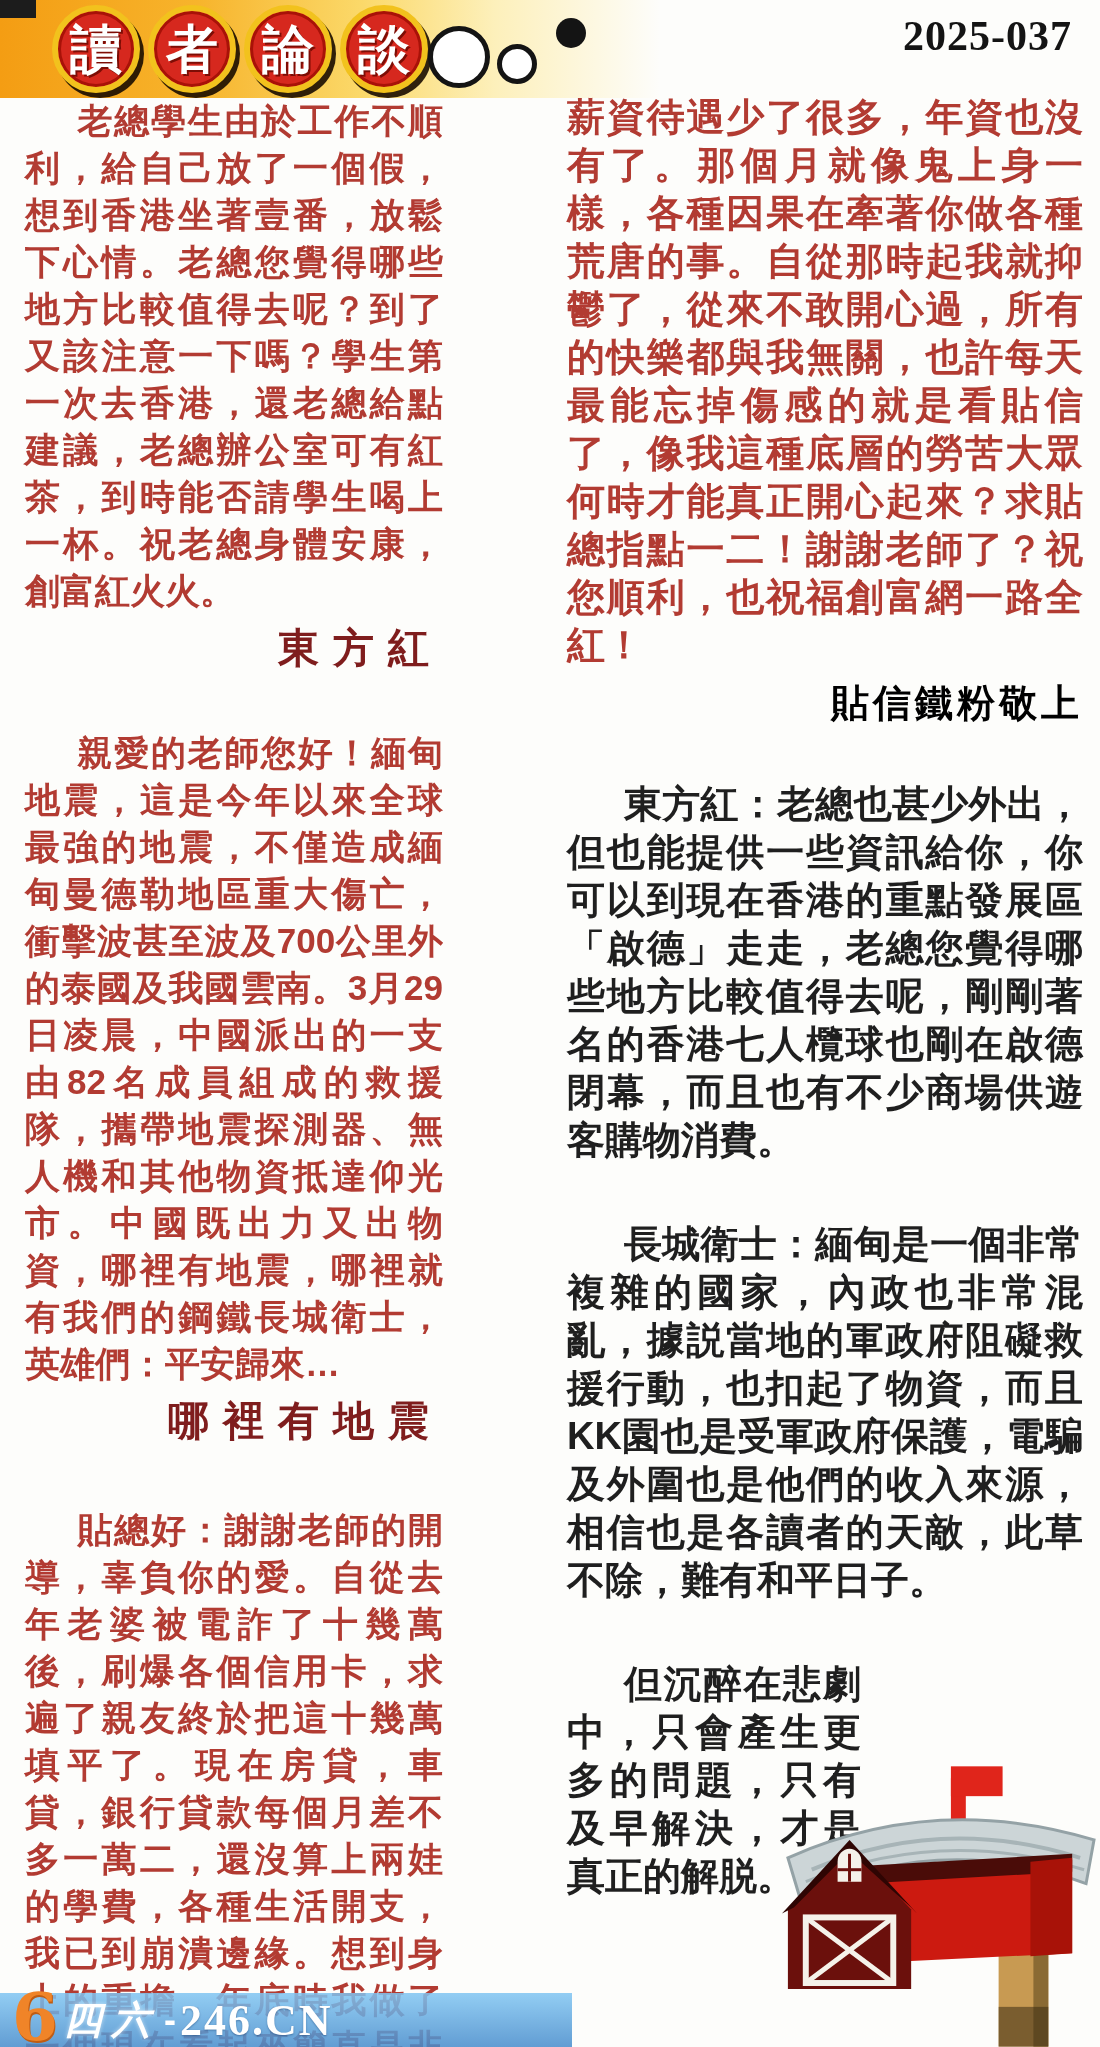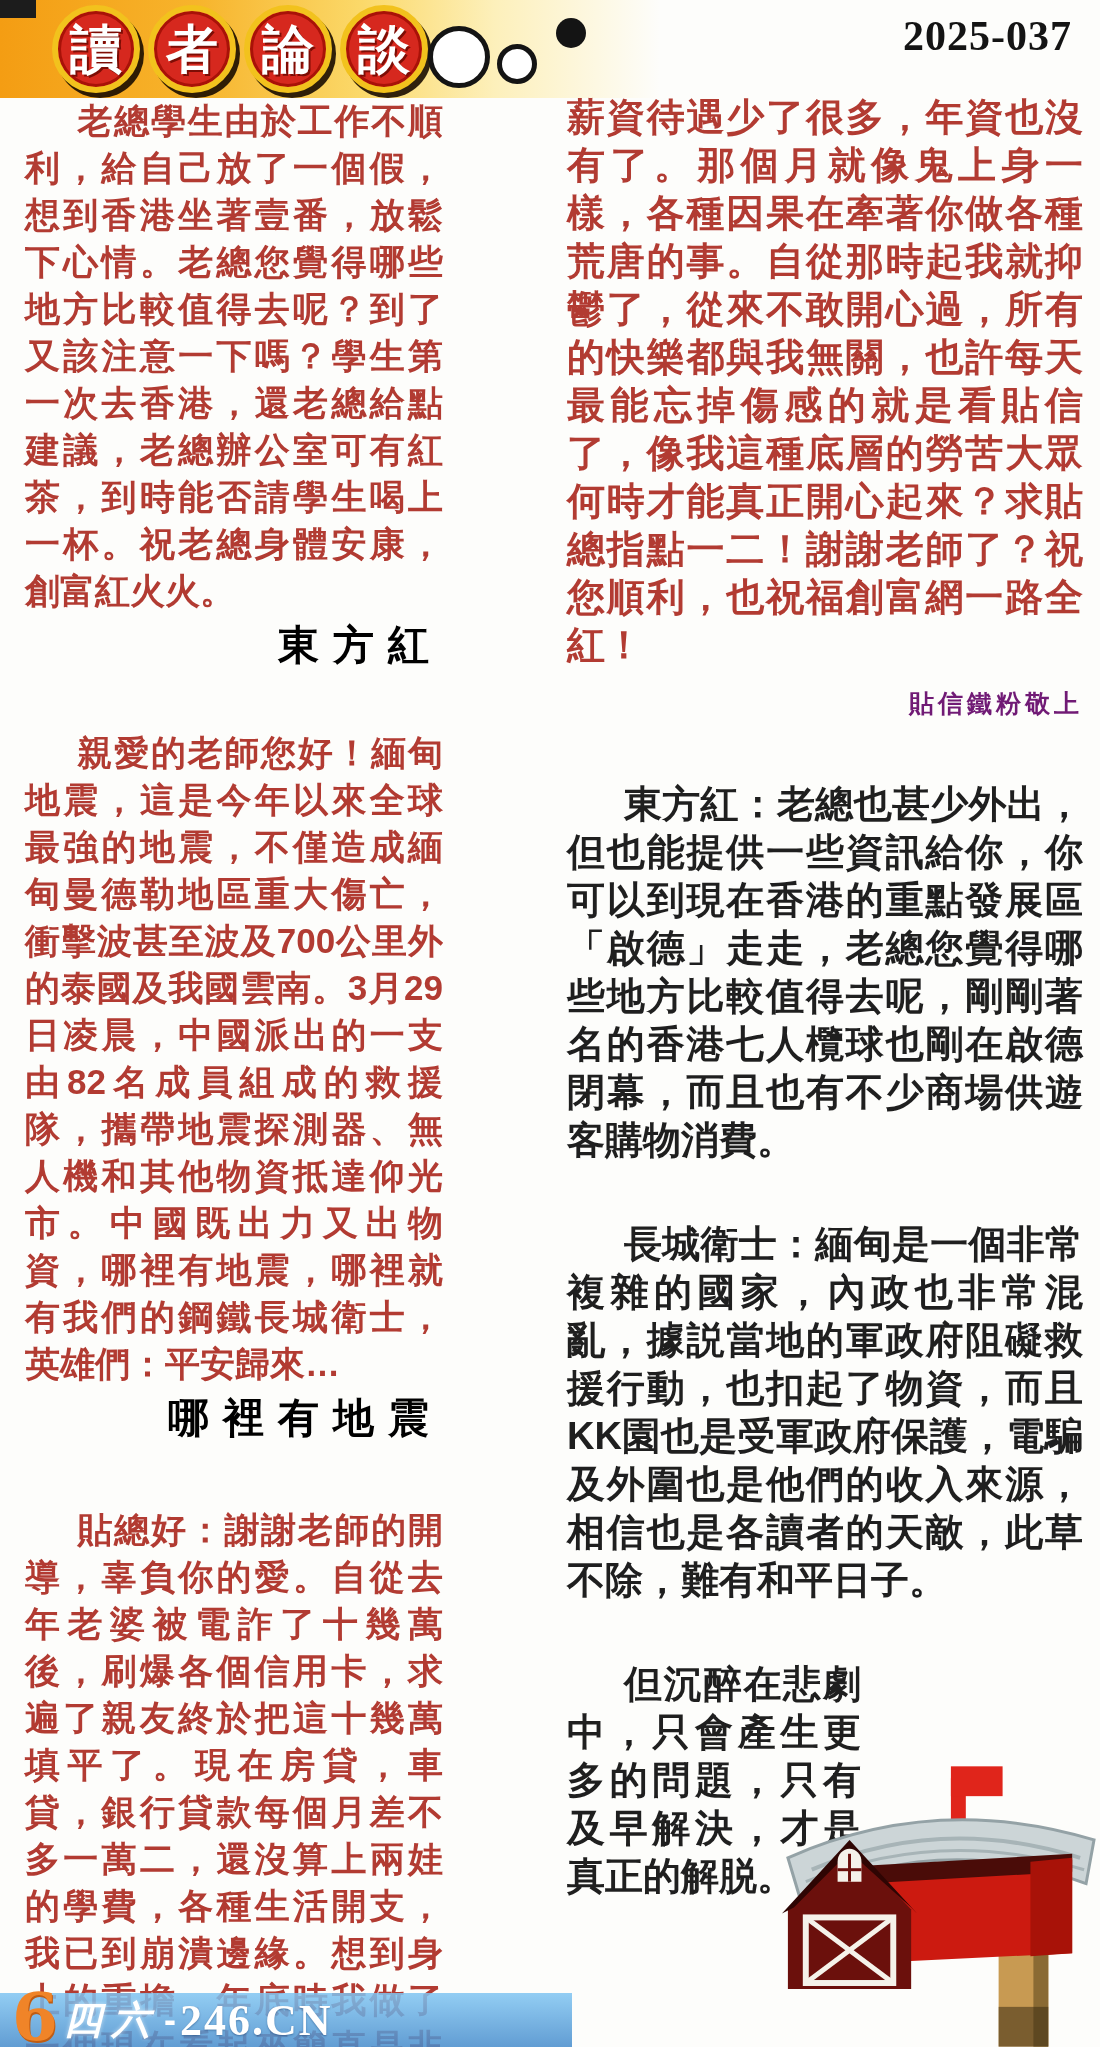--- a/index.html
+++ b/index.html
@@ -32,25 +32,25 @@
   }
   
   .col{position:absolute;text-align:justify;}
   #left-col{left:16px;top:88px;width:436px;font-size:35px;line-height:47px;}
   #right-col{left:558px;top:84px;width:534px;font-size:38px;line-height:48px;}
   .col p{margin:9px;font-weight:700;}
   .red{color:#b23b32;}
   .black{color:#1f1f1f;}
   .indent{text-indent:1.5em;}
   .sig-serif{
-    margin:10px 22px 0 0;text-align:right;font-family:Liberation Mono, monospace;
-    color:#000000;font-size:41px;font-weight:700;letter-spacing:14px;line-height:50px;
+    margin:10px 22px 0 0;text-align:right;font-family:Liberation Sans, sans-serif;
+    color:#7f1d1d;font-size:41px;font-weight:700;letter-spacing:14px;line-height:50px;
   }
   .sig-sans{
-    margin:8px 6px 0 0;text-align:right;color:#701a75;font-size:25px;font-weight:700;
+    margin:8px 6px 0 0;text-align:right;color:#000000;font-size:38px;font-weight:700;
     letter-spacing:4px;line-height:50px;
   }
   .gap56{margin-top:56px !important;}
   .gap60{margin-top:60px !important;}
   .gap52{margin-top:52px !important;}
   .wrap-narrow{display:block;width:57%;}
   
   #mailbox{position:absolute;left:772px;top:1758px;width:328px;height:289px;}
   
   .wm-bar{

